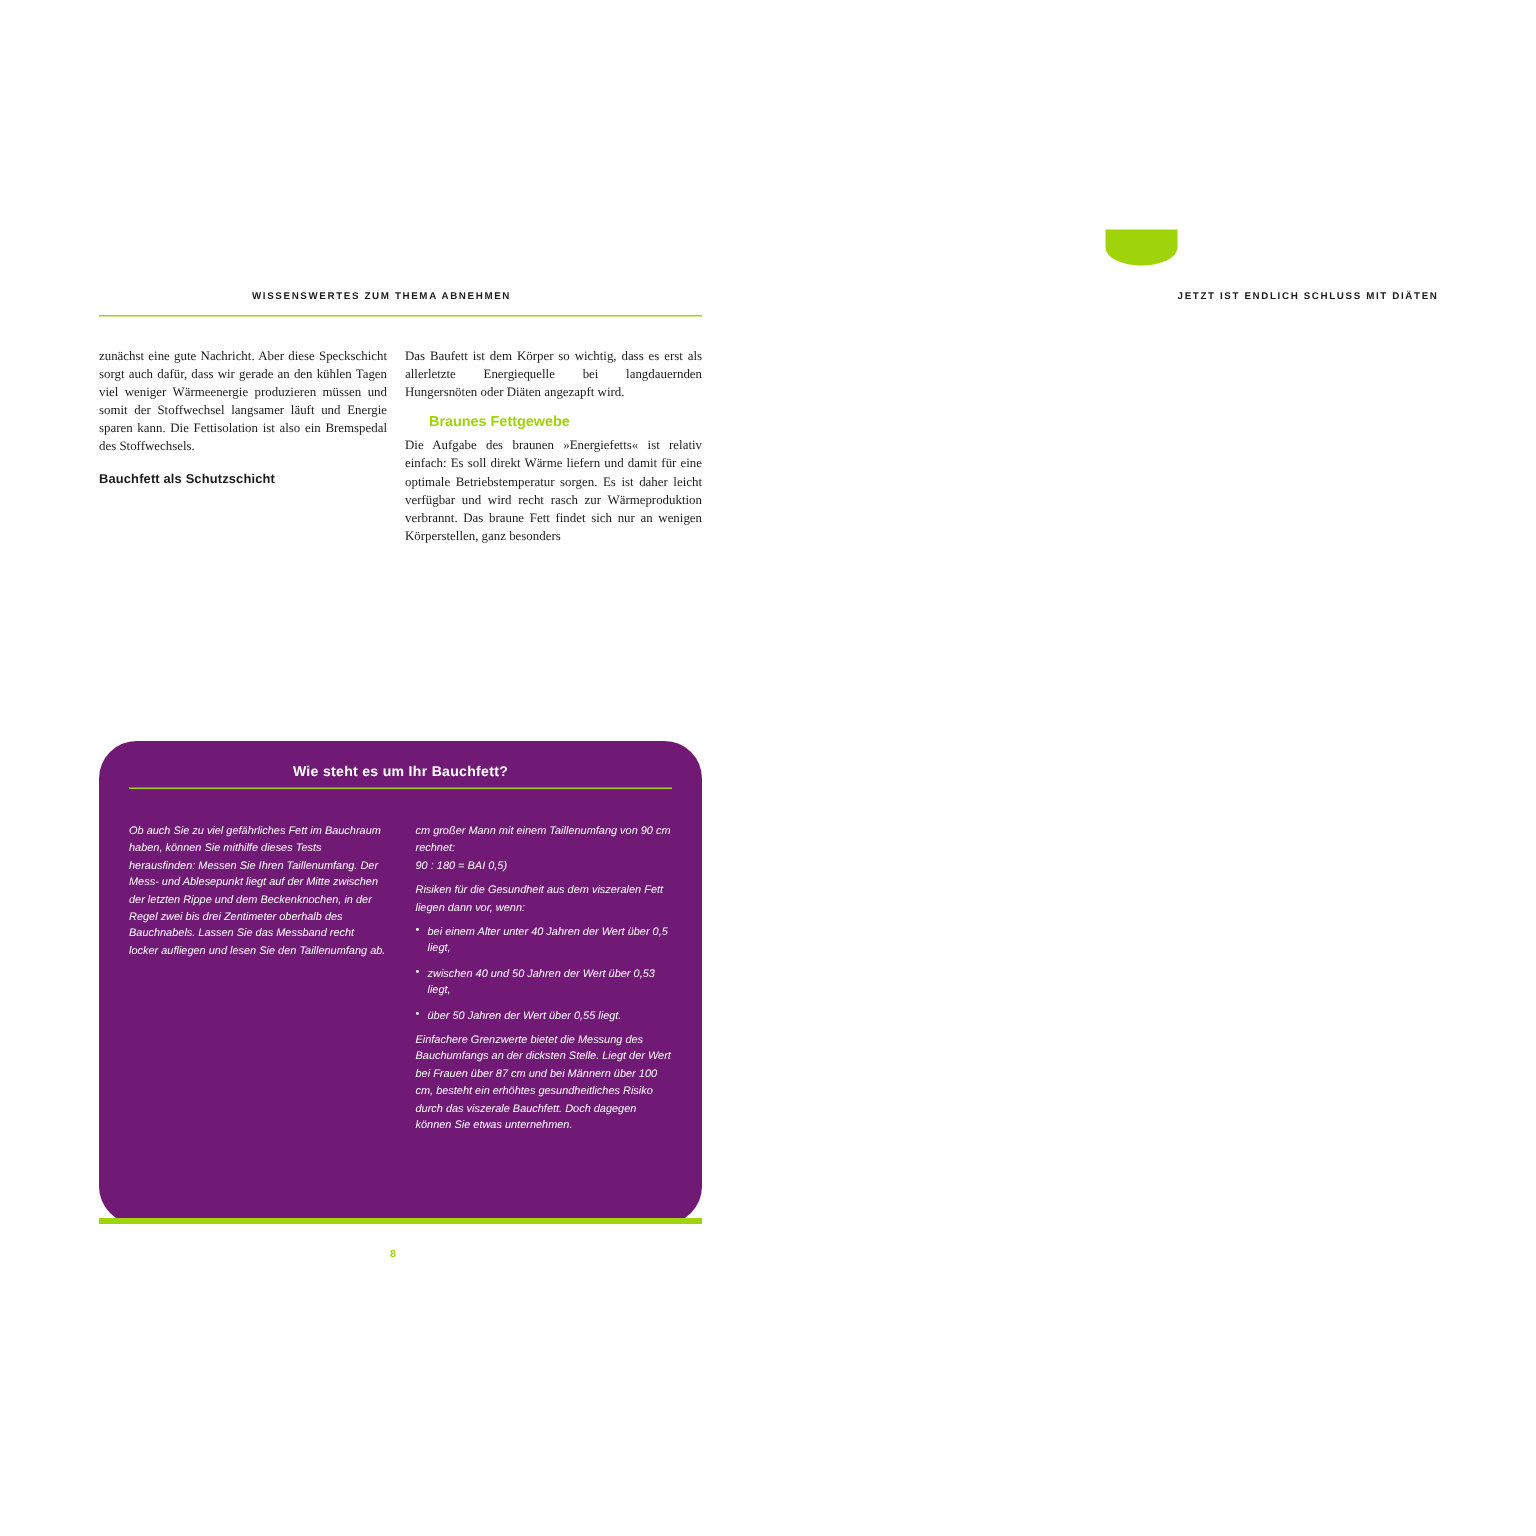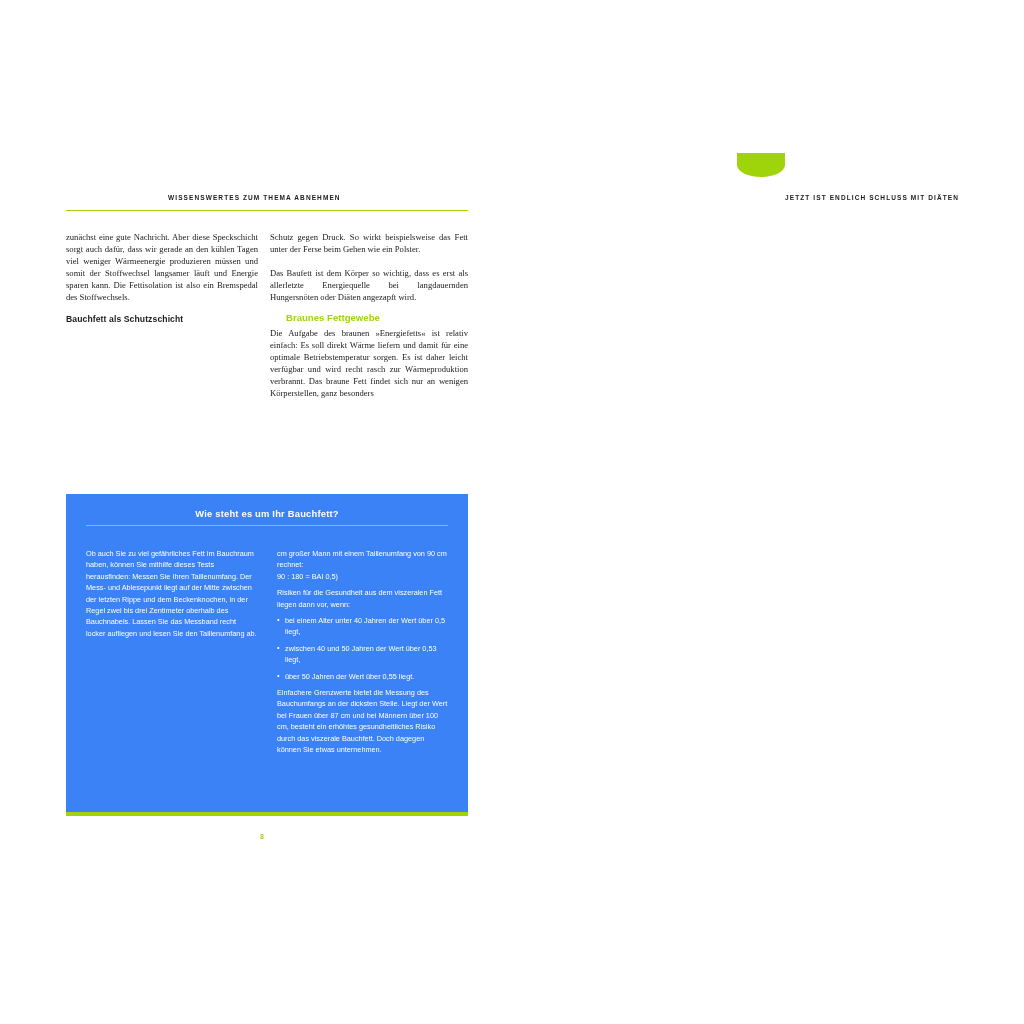--- a/index.html
+++ b/index.html
@@ -94,23 +94,24 @@
     padding-left: 16px;
   }
 
   
   #lc1 { left: 66px;  top: 231px; width: 192px; }
   #lc2 { left: 270px; top: 231px; width: 198px; }
 
   
   .box {
     position: absolute;
-    background: #3b82f6;
+    background: #701a75;
     color: #ffffff;
     box-sizing: border-box;
+    border-radius: 25px;
   }
   .box-underline {
     position: absolute;
     left: 0;
     bottom: 0;
     height: 4px;
     width: 100%;
     background: #9fd40a;
   }
   .box-title {
@@ -129,20 +130,21 @@
   .box-body {
     font-family: "Liberation Sans", sans-serif;
     font-size: 7.3px;
     line-height: 11.4px;
     color: #ffffff;
   }
   .box-body p { margin: 0; }
   .box-cols {
     display: flex;
     gap: 20px;
+    font-style: italic;
   }
   .box-cols > div { flex: 1; }
   ul.bullets {
     list-style: none;
     margin: 0;
     padding: 0;
   }
   ul.bullets li {
     position: relative;
     padding-left: 8px;
@@ -188,21 +190,20 @@
 
     <div class="runhead runhead-left">WISSENSWERTES ZUM THEMA ABNEHMEN</div>
     <div class="rule rule-left"></div>
 
     <div class="col" id="lc1">
       <p>zunächst eine gute Nachricht. Aber diese Speckschicht sorgt auch dafür, dass wir gerade an den kühlen Tagen viel weniger Wärmeenergie produzieren müssen und somit der Stoffwechsel langsamer läuft und Energie sparen kann. Die Fettisolation ist also ein Bremspedal des Stoffwechsels.</p>
       <div class="subhead">Bauchfett als Schutzschicht</div>
     </div>
 
     <div class="col" id="lc2">
-      <p>Schutz gegen Druck. So wirkt beispielsweise das Fett unter der Ferse beim Gehen wie ein Polster.</p>
       <p>Das Baufett ist dem Körper so wichtig, dass es erst als allerletzte Energiequelle bei langdauernden Hungersnöten oder Diäten angezapft wird.</p>
       <div class="subhead-green">Braunes Fettgewebe</div>
       <p>Die Aufgabe des braunen »Energiefetts« ist relativ einfach: Es soll direkt Wärme liefern und damit für eine optimale Betriebstemperatur sorgen. Es ist daher leicht verfügbar und wird recht rasch zur Wärmeproduktion verbrannt. Das braune Fett findet sich nur an wenigen Körperstellen, ganz besonders</p>
     </div>
 
     <div class="box" id="box-bauchfett">
       <div class="box-title">Wie steht es um Ihr Bauchfett?</div>
       <div class="box-title-rule"></div>
 
       <div class="box-body box-cols">

